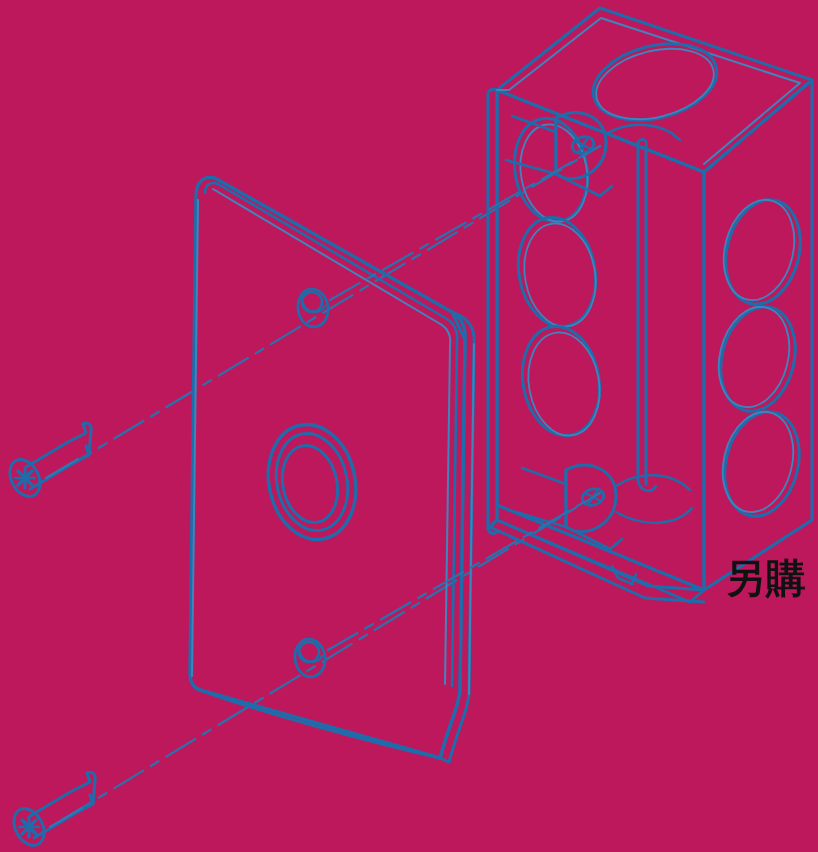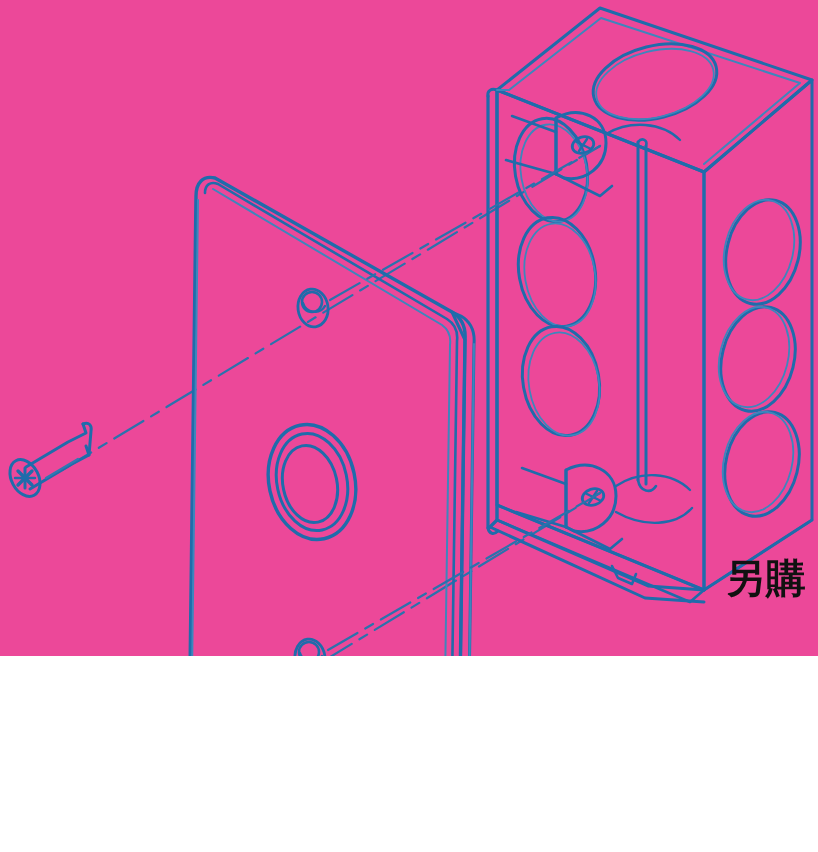--- a/index.html
+++ b/index.html
@@ -7,22 +7,22 @@
     margin: 0;
     padding: 0;
     background: #ffffff;
   }
   body {
     font-family: "DejaVu Sans", "Liberation Sans", sans-serif;
   }
   #stage {
     position: relative;
     width: 818px;
-    height: 656px;
-    background: #ec4899;
+    height: 852px;
+    background: #be185d;
     overflow: hidden;
   }
   #diagram {
     position: absolute;
     inset: 0;
     width: 818px;
     height: 852px;
     display: block;
   }
   .ln {

